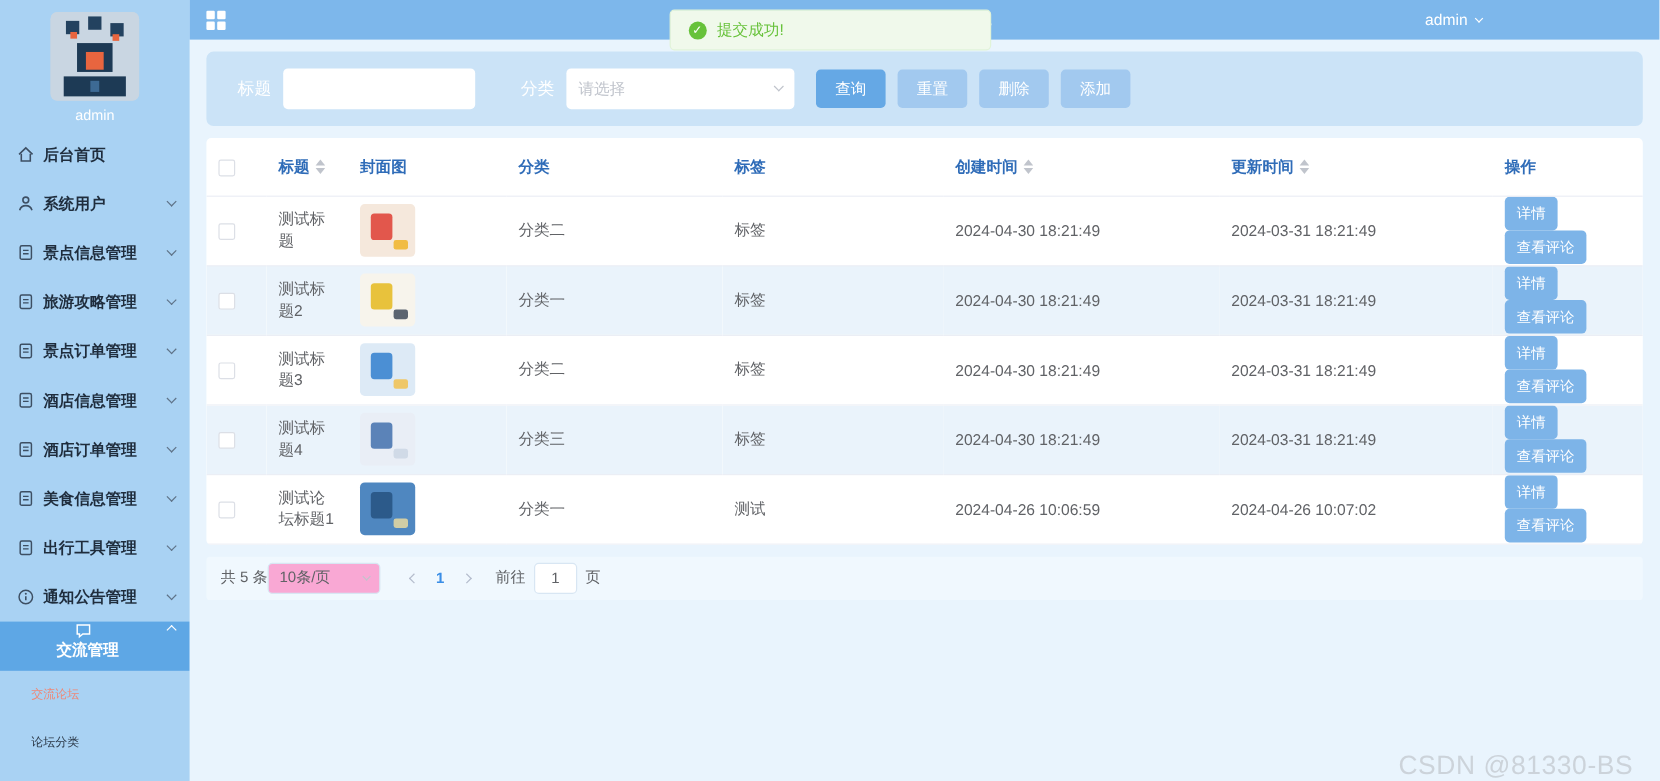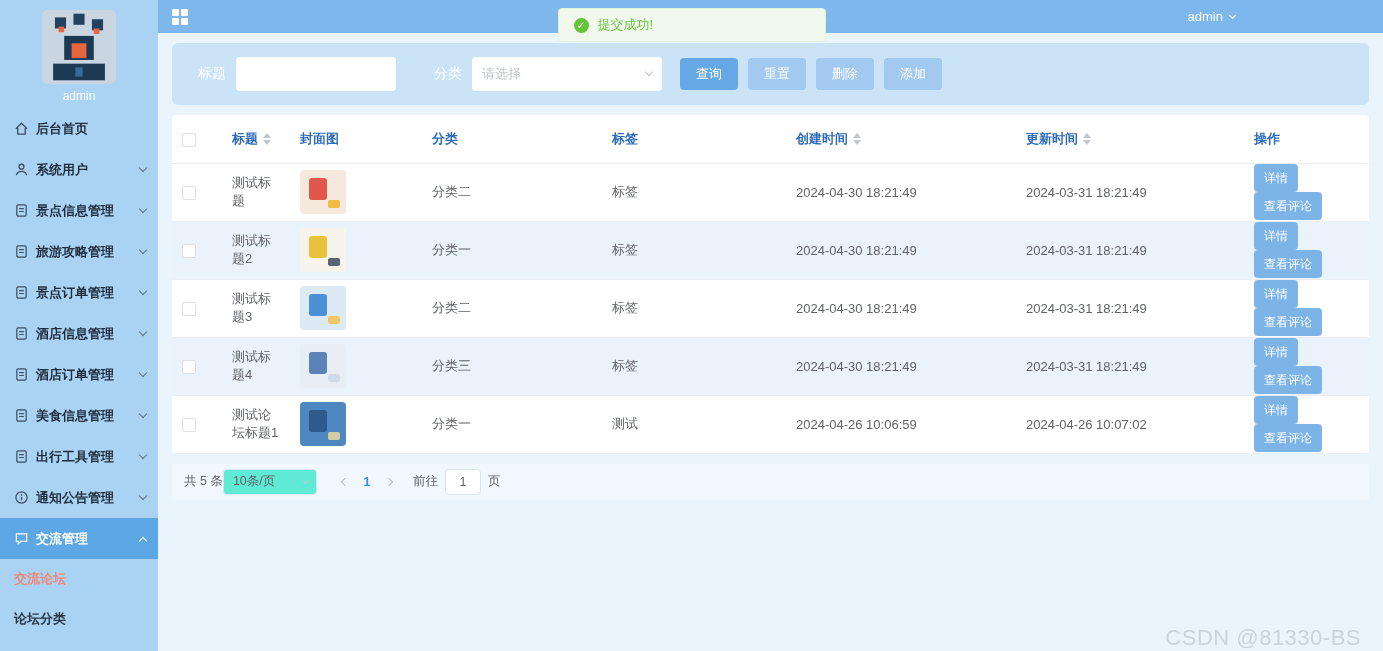--- a/index.html
+++ b/index.html
@@ -10,24 +10,24 @@
   
   .sidebar { flex: 0 0 158px; width: 158px; background: #a9d2f3; height: 100%; overflow: hidden; }
   .avatar-box { height: 108px; display: flex; flex-direction: column; align-items: center; justify-content: center; padding-top: 4px; }
   .avatar { width: 74px; height: 74px; border-radius: 6px; overflow: hidden; background: #c9d6e2; }
   .avatar svg { display: block; width: 100%; height: 100%; }
   .avatar-label { color: #fff; font-size: 12px; margin-top: 5px; }
   .menu-item { position: relative; height: 41px; display: flex; align-items: center; padding: 0 26px 0 14px; font-size: 13px; color: #1f2d3d; font-weight: 700; cursor: pointer; white-space: nowrap; }
   .menu-item .mi-icon { width: 15px; height: 15px; margin-right: 7px; color: #3d4f63; flex: 0 0 15px; }
   .menu-item .mi-icon svg { width: 100%; height: 100%; display: block; }
   .menu-item .chev { position: absolute; right: 12px; width: 6px; height: 6px; border-right: 1.4px solid #5f7388; border-bottom: 1.4px solid #5f7388; transform: rotate(45deg); margin-top: -3px; }
-  .menu-item.active { background: #5ea7e5; color: #fff; }
+  .menu-item.active { background: #5ea7e5; color: #fff; flex-direction: column; }
   .menu-item.active .mi-icon { color: #fff; }
   .menu-item.active .chev { border-color: #fff; transform: rotate(-135deg); margin-top: 4px; }
-  .submenu-item { height: 40px; display: flex; align-items: center; padding-left: 14px; font-size: 13px; color: #2a3746; font-weight: 700; cursor: pointer; }
+  .submenu-item { height: 40px; display: flex; align-items: center; padding-left: 26px; font-size: 10px; color: #2a3746; font-weight: 400; cursor: pointer; }
   .submenu-item.active { color: #ee8877; }
 
   
   .main { flex: 1; display: flex; flex-direction: column; position: relative; min-width: 0; }
   .topbar { flex: 0 0 33px; height: 33px; background: #7db7eb; display: flex; align-items: center; position: relative; color: #fff; }
   .grid-icon { margin-left: 14px; width: 16px; height: 16px; display: grid; grid-template-columns: 7px 7px; grid-template-rows: 7px 7px; gap: 2px; cursor: pointer; }
   .grid-icon i { background: #fff; border-radius: 1px; }
   .topbar-title { position: absolute; left: 50%; transform: translateX(-50%); font-size: 14px; white-space: nowrap; }
   .user-menu { margin-left: auto; margin-right: 148px; font-size: 13px; display: flex; align-items: center; gap: 7px; cursor: pointer; }
   .user-menu .chev { width: 5px; height: 5px; border-right: 1.2px solid #fff; border-bottom: 1.2px solid #fff; transform: rotate(45deg); margin-top: -3px; }
@@ -60,21 +60,21 @@
   .sort .up { border-bottom: 5px solid #c0c4cc; margin-bottom: 2px; }
   .sort .dn { border-top: 5px solid #c0c4cc; }
   .cover { width: 46px; height: 44px; border-radius: 4px; position: relative; overflow: hidden; }
   .cover .acc { position: absolute; left: 9px; top: 8px; width: 18px; height: 22px; border-radius: 3px; }
   .cover .acc2 { position: absolute; right: 6px; bottom: 6px; width: 12px; height: 8px; border-radius: 2px; opacity: .85; }
   .act-btn { height: 28px; padding: 0 10px; border: none; border-radius: 4px; background: #7db4e8; color: #fff; font-size: 12px; margin-right: 8px; cursor: pointer; white-space: nowrap; }
 
   
   .pager { margin-top: 10px; background: #f0f8fe; border-radius: 3px; height: 36px; display: flex; align-items: center; padding: 0 12px; font-size: 12.5px; color: #606266; }
   .pager .total { }
-  .size-select { position: relative; width: 94px; height: 26px; background: #5eead4; border: 1px solid #d8e6f3; border-radius: 4px; display: flex; align-items: center; padding: 0 20px 0 9px; color: #606266; cursor: pointer; margin-right: 16px; }
+  .size-select { position: relative; width: 94px; height: 26px; background: #f9a8d4; border: 1px solid #d8e6f3; border-radius: 4px; display: flex; align-items: center; padding: 0 20px 0 9px; color: #606266; cursor: pointer; margin-right: 16px; }
   .size-select .chev { position: absolute; right: 8px; width: 5px; height: 5px; border-right: 1.2px solid #c0c4cc; border-bottom: 1.2px solid #c0c4cc; transform: rotate(45deg); margin-top: -3px; }
   .pg-arrow { width: 22px; height: 22px; display: flex; align-items: center; justify-content: center; cursor: pointer; }
   .pg-arrow span { width: 6px; height: 6px; border-right: 1.4px solid #b4bccc; border-bottom: 1.4px solid #b4bccc; }
   .pg-arrow .left { transform: rotate(135deg); margin-left: 2px; }
   .pg-arrow .right { transform: rotate(-45deg); margin-right: 2px; }
   .pg-num { width: 24px; text-align: center; color: #3a8ee6; font-weight: 700; cursor: pointer; }
   .goto { margin-left: 12px; display: flex; align-items: center; gap: 7px; }
   .goto input { width: 36px; height: 26px; border: 1px solid #d8e6f3; border-radius: 4px; text-align: center; font-size: 12.5px; color: #606266; background: #fff; outline: none; }
 
   

